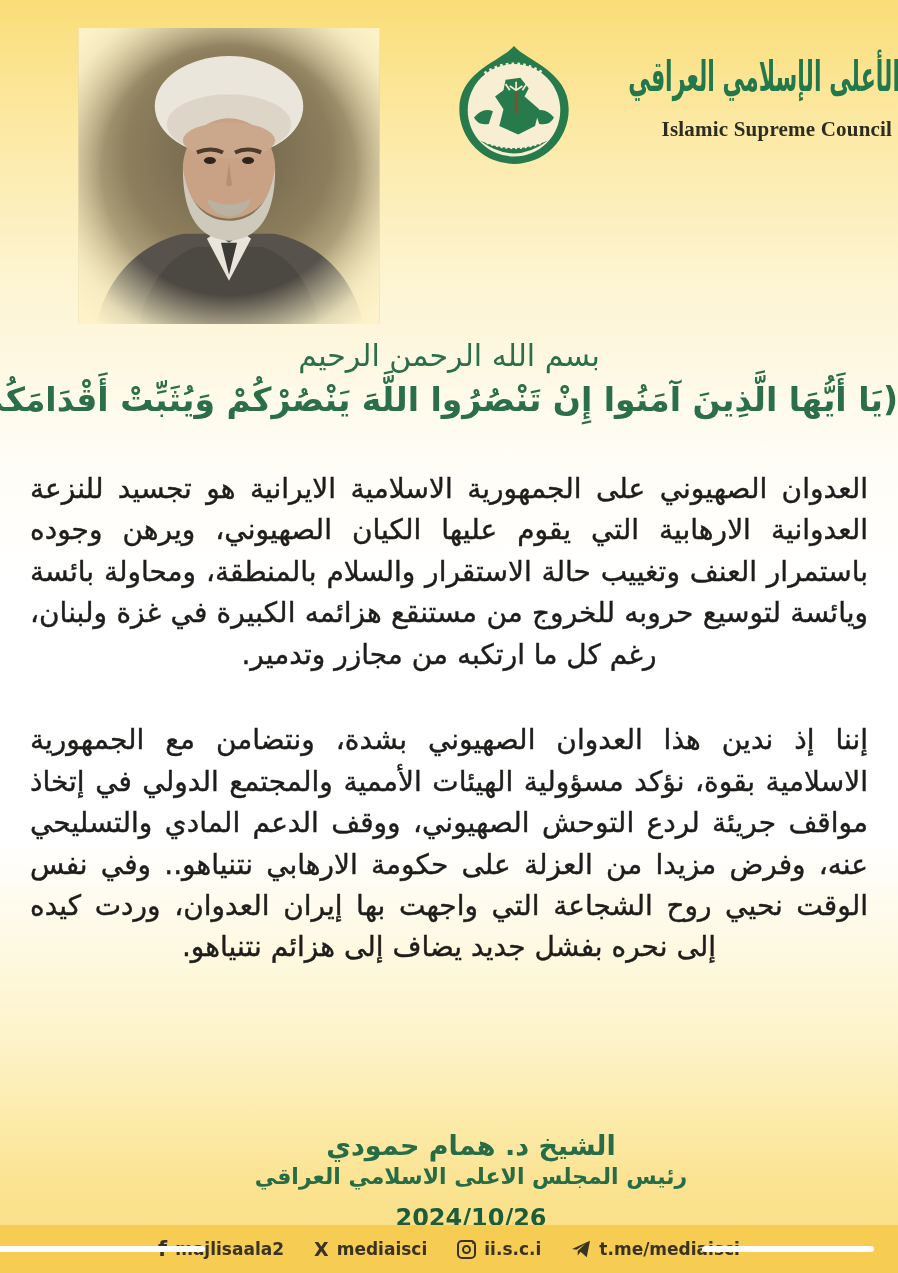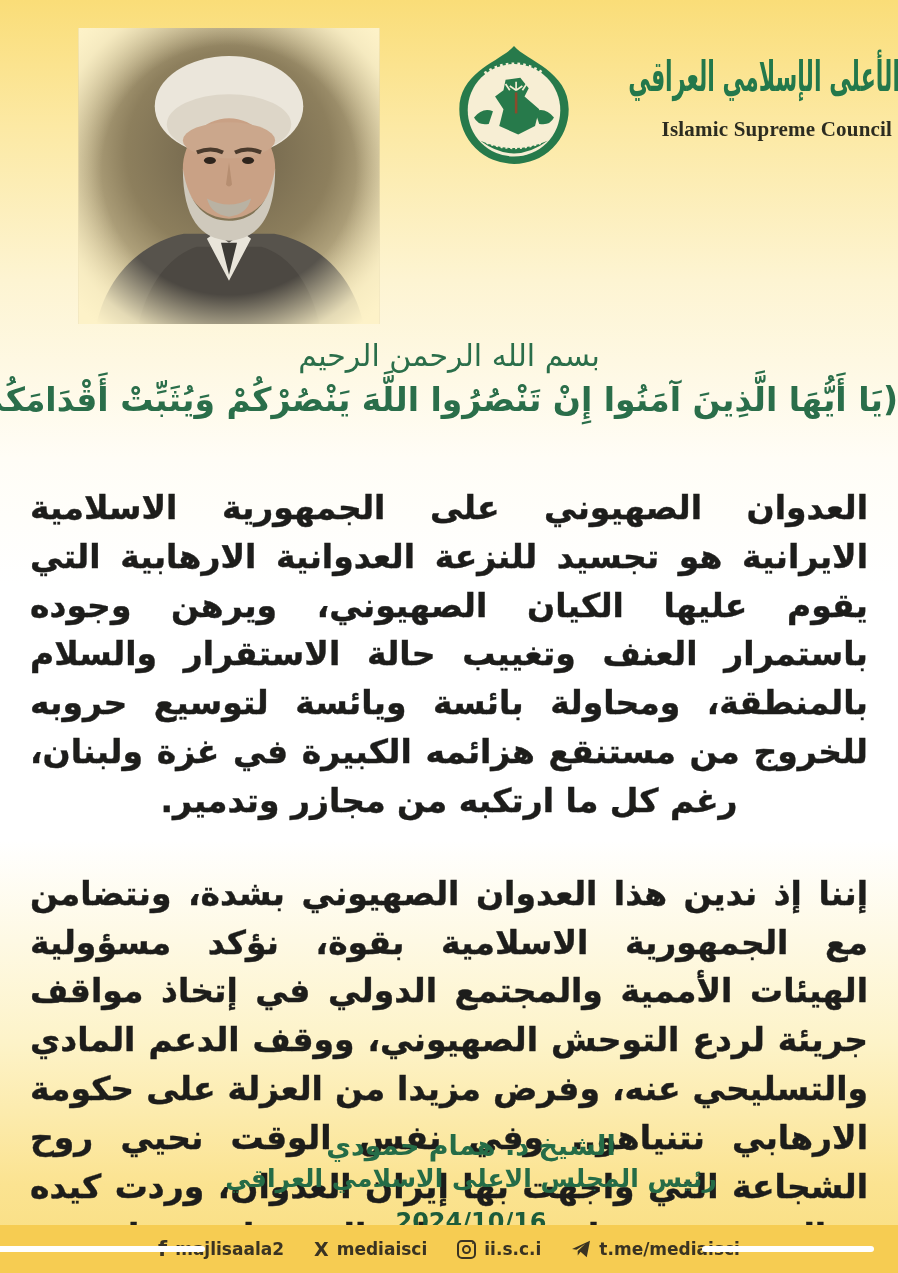--- a/index.html
+++ b/index.html
@@ -44,31 +44,31 @@
   .verse{
     position:absolute;top:380px;left:0;right:0;text-align:center;
     color:#2a6e4a;font-size:33px;font-weight:700;direction:rtl;white-space:nowrap;
   }
   
   .body-text{
     position:absolute;left:30px;right:30px;top:468px;
     direction:rtl;color:#1d1d1b;
   }
   .body-text p{
-    margin:16px 0 44px 0;
-    font-size:33px;font-weight:700;line-height:1.48;
+    margin:0 0 44px 0;
+    font-size:28px;font-weight:400;line-height:1.48;
     text-align:justify;text-align-last:center;
     -webkit-text-stroke:.4px #1d1d1b;
   }
   
   .signature{
     position:absolute;left:0;right:0;top:1128px;text-align:center;direction:rtl;padding-left:44px;
   }
   .sig-name{color:#256c47;font-size:27px;font-weight:700;line-height:1.3;}
-  .sig-title{color:#256c47;font-size:25px;font-weight:700;line-height:1.3;}
+  .sig-title{color:#256c47;font-size:22px;font-weight:700;line-height:1.3;}
   .sig-date{color:#1d5c3a;font-size:24px;font-weight:700;margin-top:12px;direction:ltr;}
   
   .footer{
     position:absolute;left:0;right:0;bottom:0;height:48px;
     background:linear-gradient(180deg,#f8d express 0%,#f6cc52 100%);
     background:#f6cc52;
     display:flex;align-items:center;justify-content:center;gap:30px;
     direction:ltr;
   }
   .footer-line{position:absolute;top:21px;height:6px;background:#ffffff;}
@@ -173,21 +173,21 @@
   <div class="verse">(يَا أَيُّهَا الَّذِينَ آمَنُوا إِنْ تَنْصُرُوا اللَّهَ يَنْصُرْكُمْ وَيُثَبِّتْ أَقْدَامَكُمْ)</div>
 
   <div class="body-text">
     <p>العدوان الصهيوني على الجمهورية الاسلامية الايرانية هو تجسيد للنزعة العدوانية الارهابية التي يقوم عليها الكيان الصهيوني، ويرهن وجوده باستمرار العنف وتغييب حالة الاستقرار والسلام بالمنطقة، ومحاولة بائسة ويائسة لتوسيع حروبه للخروج من مستنقع هزائمه الكبيرة في غزة ولبنان، رغم كل ما ارتكبه من مجازر وتدمير.</p>
     <p>إننا إذ ندين هذا العدوان الصهيوني بشدة، ونتضامن مع الجمهورية الاسلامية بقوة، نؤكد مسؤولية الهيئات الأممية والمجتمع الدولي في إتخاذ مواقف جريئة لردع التوحش الصهيوني، ووقف الدعم المادي والتسليحي عنه، وفرض مزيدا من العزلة على حكومة الارهابي نتنياهو.. وفي نفس الوقت نحيي روح الشجاعة التي واجهت بها إيران العدوان، وردت كيده إلى نحره بفشل جديد يضاف إلى هزائم نتنياهو.</p>
   </div>
 
   <div class="signature">
     <div class="sig-name">الشيخ د. همام حمودي</div>
     <div class="sig-title">رئيس المجلس الاعلى الاسلامي العراقي</div>
-    <div class="sig-date">2024/10/16</div>
+    <div class="sig-date">2024/10/26</div>
   </div>
 
   <div class="footer">
     <div class="footer-line left"></div>
     <div class="footer-line right"></div>
 
     <div class="social-item">
       <span class="icon-f">f</span>
       <span class="social-handle">majlisaala2</span>
     </div>

